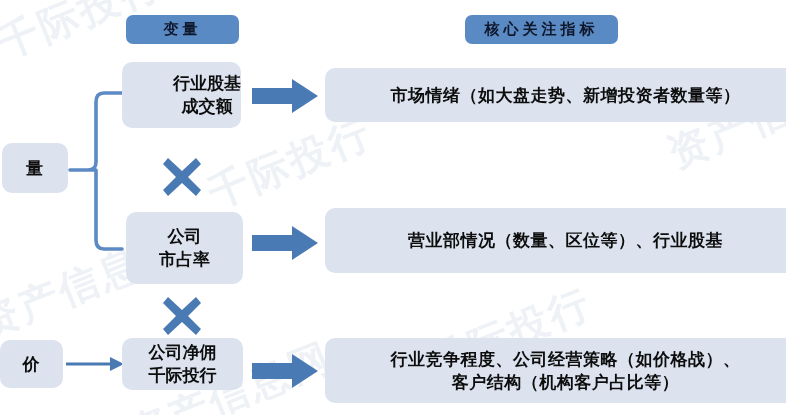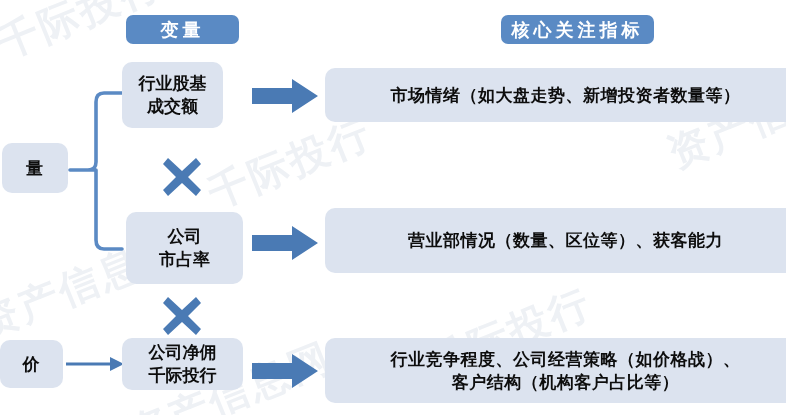--- a/index.html
+++ b/index.html
@@ -28,26 +28,26 @@
     transform-origin: left top;
     user-select: none;
     pointer-events: none;
     z-index: 0;
   }
 
   
   .header-pill {
     position: absolute;
     background: #5a8ac4;
-    color: #ffffff;
+    color: #0f172a;
     border-radius: 7px;
     display: flex;
     align-items: center;
     justify-content: center;
-    font-size: 18px;
+    font-size: 15px;
     font-weight: bold;
     letter-spacing: 4px;
     z-index: 4;
   }
 
   
   .box {
     position: absolute;
     background: #dce3ef;
     border-radius: 10px;
@@ -93,37 +93,37 @@
 
   <div class="wm" style="left:-10px; top:20px;">千际投行</div>
   <div class="wm" style="left:-30px; top:300px;">资产信息网</div>
   <div class="wm" style="left:200px; top:170px;">千际投行</div>
   <div class="wm" style="left:120px; top:410px;">资产信息网</div>
   <div class="wm" style="left:420px; top:340px;">千际投行</div>
   <div class="wm" style="left:660px; top:130px;">资产信息网</div>
 
   <div class="header-pill" style="left:126px; top:15px; width:113px; height:29px;">变量</div>
 
-  <div class="header-pill" style="left:465px; top:15px; width:153px; height:29px;margin-left:36px;">核心关注指标</div>
+  <div class="header-pill" style="left:465px; top:15px; width:153px; height:29px;">核心关注指标</div>
 
   <div class="box small" style="left:2px; top:143px; width:66px; height:50px;">量</div>
 
   <div class="box small" style="left:0px; top:340px; width:63px; height:48px;">价</div>
 
   <svg class="brace" style="left:66px; top:88px; width:62px; height:166px;" viewBox="0 0 62 166">
     <path d="M 56 5 L 38 5 Q 30 5 30 14 L 30 74 Q 30 82 22 82 L 4 82
              Q 22 82 30 82 Q 30 82 30 90 L 30 152 Q 30 161 38 161 L 56 161" fill="none" stroke="#5b8ac4" stroke-width="3.6" stroke-linecap="round" stroke-linejoin="round"></path>
   </svg>
 
   <svg class="arrow-thin" style="left:66px; top:354px; width:60px; height:20px;" viewBox="0 0 60 20">
     <line x1="0" y1="10" x2="44" y2="10" stroke="#4a7ab4" stroke-width="3.2"></line>
     <polygon points="44,3 58,10 44,17" fill="#4a7ab4"></polygon>
   </svg>
 
-  <div class="box" style="left:122px; top:62px; width:101px; height:66px;">
+  <div class="box" style="left:122px; top:62px; width:119px; height:66px;justify-content:flex-end;">
     <span>
       <span>行业股基</span><br>
       <span>成交额</span>
     </span>
   </div>
 
   <div class="box" style="left:126px; top:212px; width:117px; height:72px;">
     <span>
       <span>公司</span><br>
       <span>市占率</span>
@@ -157,21 +157,21 @@
   </svg>
 
   <div class="box wide" style="left:325px; top:68px; width:461px; height:54px;">
     <span>
       <span>市场情绪（如大盘走势、新增投资者数量等）</span>
     </span>
   </div>
 
   <div class="box wide" style="left:325px; top:208px; width:461px; height:65px;">
     <span>
-      <span>营业部情况（数量、区位等）、获客能力</span><br>
+      <span>营业部情况（数量、区位等）、行业股基</span><br>
     </span>
   </div>
 
   <div class="box wide" style="left:325px; top:338px; width:461px; height:65px;">
     <span>
       <span>行业竞争程度、公司经营策略（如价格战）、</span><br>
       <span>客户结构（机构客户占比等）</span>
     </span>
   </div>
 

